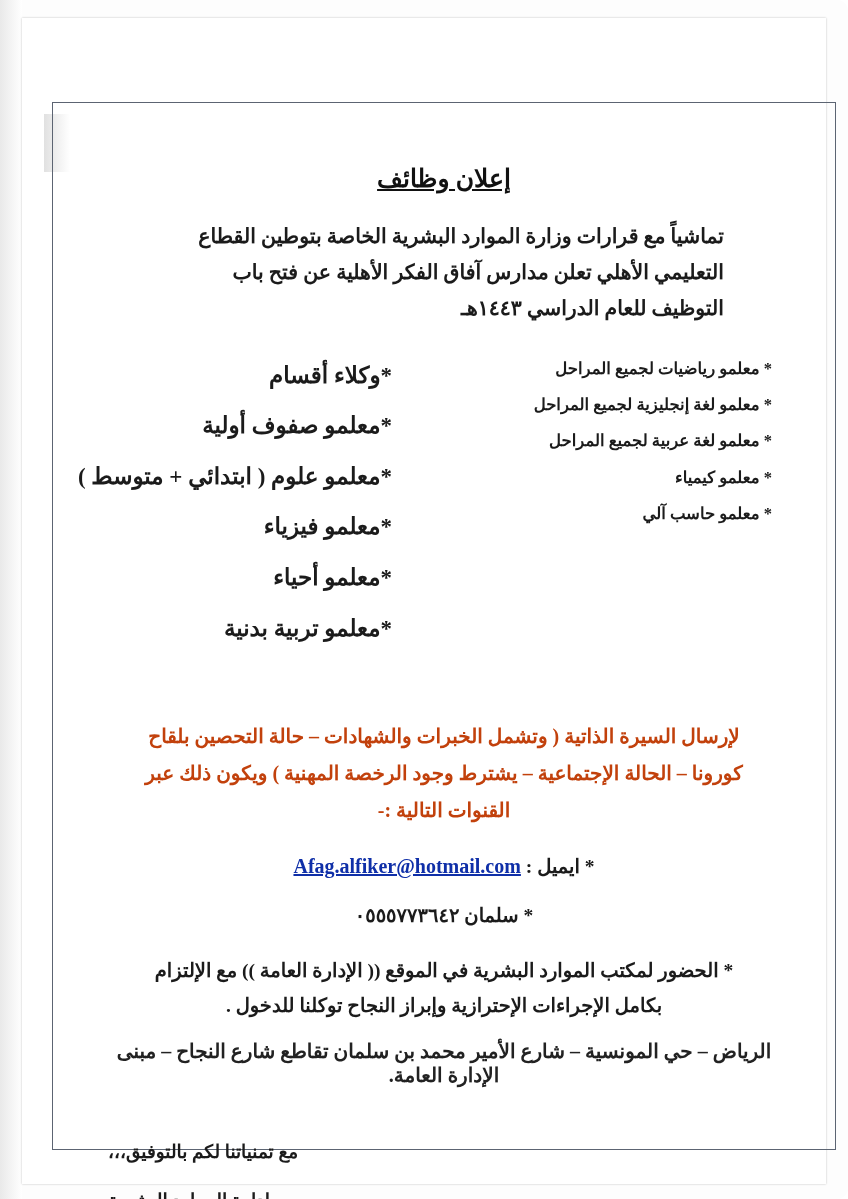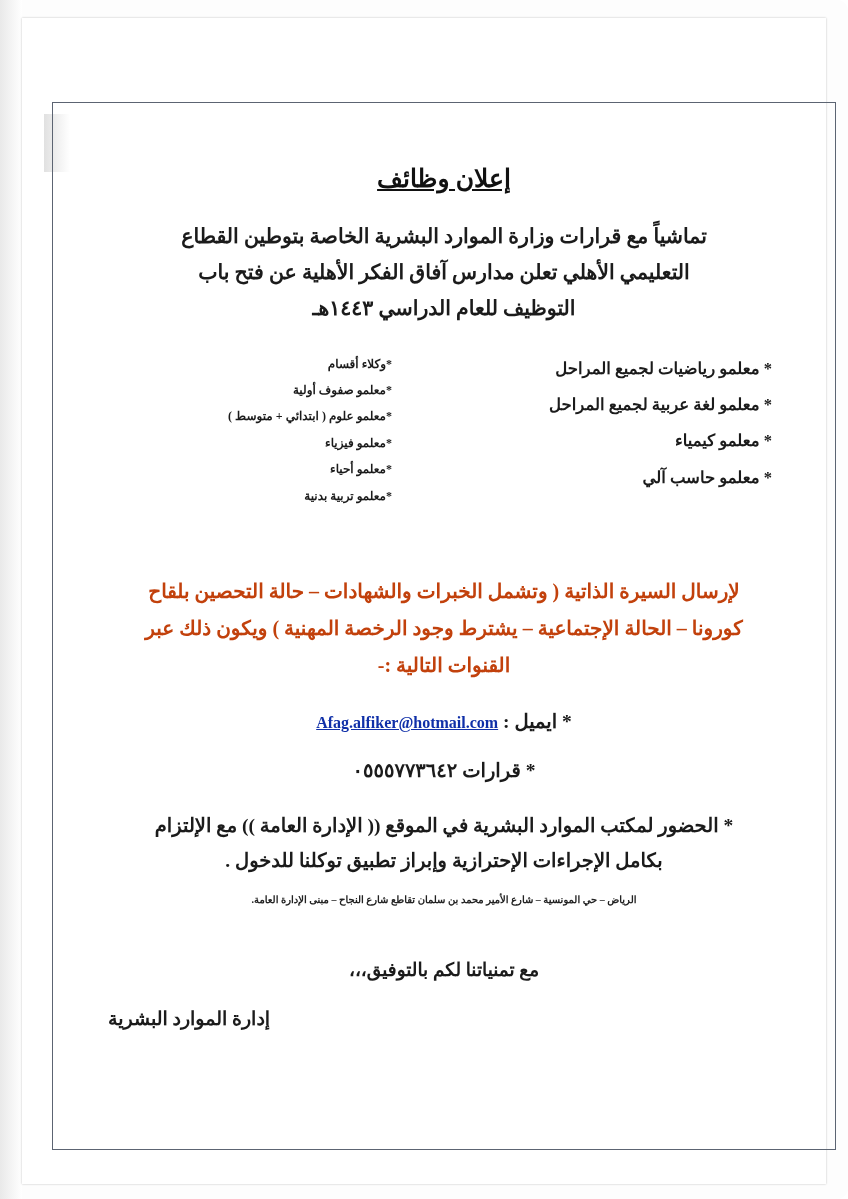--- a/index.html
+++ b/index.html
@@ -56,21 +56,21 @@
     letter-spacing: 0.5px;
     margin: 14px 0 26px 0;
     color: #111;
   }
   .intro {
     font-size: 20.5px;
     font-weight: bold;
     line-height: 1.75;
     margin: 0 auto 24px auto;
     width: 560px;
-    text-align: center;
+    text-align: right;
     color: #1b1b1b;
   }
   .jobs {
     width: 100%;
     margin: 4px auto 10px auto;
     display: flex;
     flex-direction: row;
     justify-content: center;
     gap: 0;
   }
@@ -81,21 +81,21 @@
   .jobs-col.right {
     padding-right: 52px;
     text-align: right;
   }
   .jobs-col.left {
     padding-left: 20px;
     padding-right: 8px;
     text-align: right;
   }
   .job-item {
-    font-size: 12px;
+    font-size: 23px;
     font-weight: bold;
     line-height: 2.2;
     color: #1b1b1b;
     white-space: nowrap;
   }
   .jobs-col.left .job-item {
     font-size: 16.5px;
   }
   .gap-lg {
     height: 54px;
@@ -115,49 +115,49 @@
     margin: 26px auto 0 auto;
     width: 610px;
     text-align: center;
     color: #1b1b1b;
   }
   .email-link {
     color: #0f2fa8;
     font-family: "Liberation Serif", serif;
     direction: ltr;
     unicode-bidi: embed;
-    font-size: 16px;
+    font-size: 20px;
   }
   .channel .num {
     direction: ltr;
     unicode-bidi: embed;
     display: inline-block;
   }
   .attend {
     font-size: 19.5px;
     font-weight: bold;
     line-height: 1.8;
     width: 620px;
     margin: 26px auto 0 auto;
     text-align: center;
     color: #1b1b1b;
   }
   .address {
-    font-size: 10px;
+    font-size: 20px;
     font-weight: bold;
     margin: 16px auto 0 auto;
     width: 660px;
     text-align: center;
     color: #222;
   }
   .wishes {
     font-size: 18.5px;
     font-weight: bold;
     margin: 54px auto 0 auto;
-    text-align: center;
+    text-align: left;
     color: #1b1b1b;
   }
   .signature {
     font-size: 19px;
     font-weight: bold;
     margin: 26px 0 0 0;
     padding-right: 150px;
     text-align: left;
     color: #1b1b1b;
   }
@@ -190,20 +190,21 @@
     <div class="border-frame"></div>
     <div class="content">
 
       <div class="doc-title">إعلان وظائف</div>
 
       <div class="intro">تماشياً مع قرارات وزارة الموارد البشرية الخاصة بتوطين القطاع التعليمي الأهلي تعلن مدارس آفاق الفكر الأهلية عن فتح باب التوظيف للعام الدراسي ١٤٤٣هـ</div>
 
       <div class="jobs">
         <div class="jobs-col left">
           <div class="job-item">* معلمو رياضيات لجميع المراحل</div>
+          <div class="job-item">* معلمو لغة إنجليزية لجميع المراحل</div>
           <div class="job-item">* معلمو لغة عربية لجميع المراحل</div>
           <div class="job-item">* معلمو كيمياء</div>
           <div class="job-item">* معلمو حاسب آلي</div>
         </div>
         <div class="jobs-col right">
           <div class="job-item">*وكلاء أقسام</div>
           <div class="job-item">*معلمو صفوف أولية</div>
           <div class="job-item">*معلمو علوم ( ابتدائي + متوسط )</div>
           <div class="job-item">*معلمو فيزياء</div>
           <div class="job-item">*معلمو أحياء</div>
@@ -214,25 +215,25 @@
       <div class="gap-lg"></div>
 
       <div class="para">لإرسال السيرة الذاتية ( وتشمل الخبرات والشهادات – حالة التحصين بلقاح كورونا – الحالة الإجتماعية – يشترط وجود الرخصة المهنية  ) ويكون ذلك عبر القنوات التالية :-</div>
 
       <div class="channel">
         <span>* ايميل :</span>
         <a class="email-link" href="#">Afag.alfiker@hotmail.com</a>
       </div>
 
       <div class="channel">
-        <span>* قرارات</span>
+        <span>* سلمان</span>
         <span class="num">٠٥٥٥٧٧٣٦٤٢</span>
       </div>
 
-      <div class="attend">* الحضور لمكتب الموارد البشرية في الموقع (( الإدارة العامة )) مع الإلتزام بكامل الإجراءات الإحترازية وإبراز تطبيق توكلنا للدخول .</div>
+      <div class="attend">* الحضور لمكتب الموارد البشرية في الموقع (( الإدارة العامة )) مع الإلتزام بكامل الإجراءات الإحترازية وإبراز النجاح توكلنا للدخول .</div>
 
       <div class="address">الرياض – حي المونسية – شارع الأمير محمد بن سلمان تقاطع شارع النجاح – مبنى الإدارة العامة.</div>
 
       <div class="wishes">مع تمنياتنا لكم بالتوفيق،،،</div>
 
       <div class="signature">إدارة الموارد البشرية</div>
 
     </div>
   </div>
 </div>

